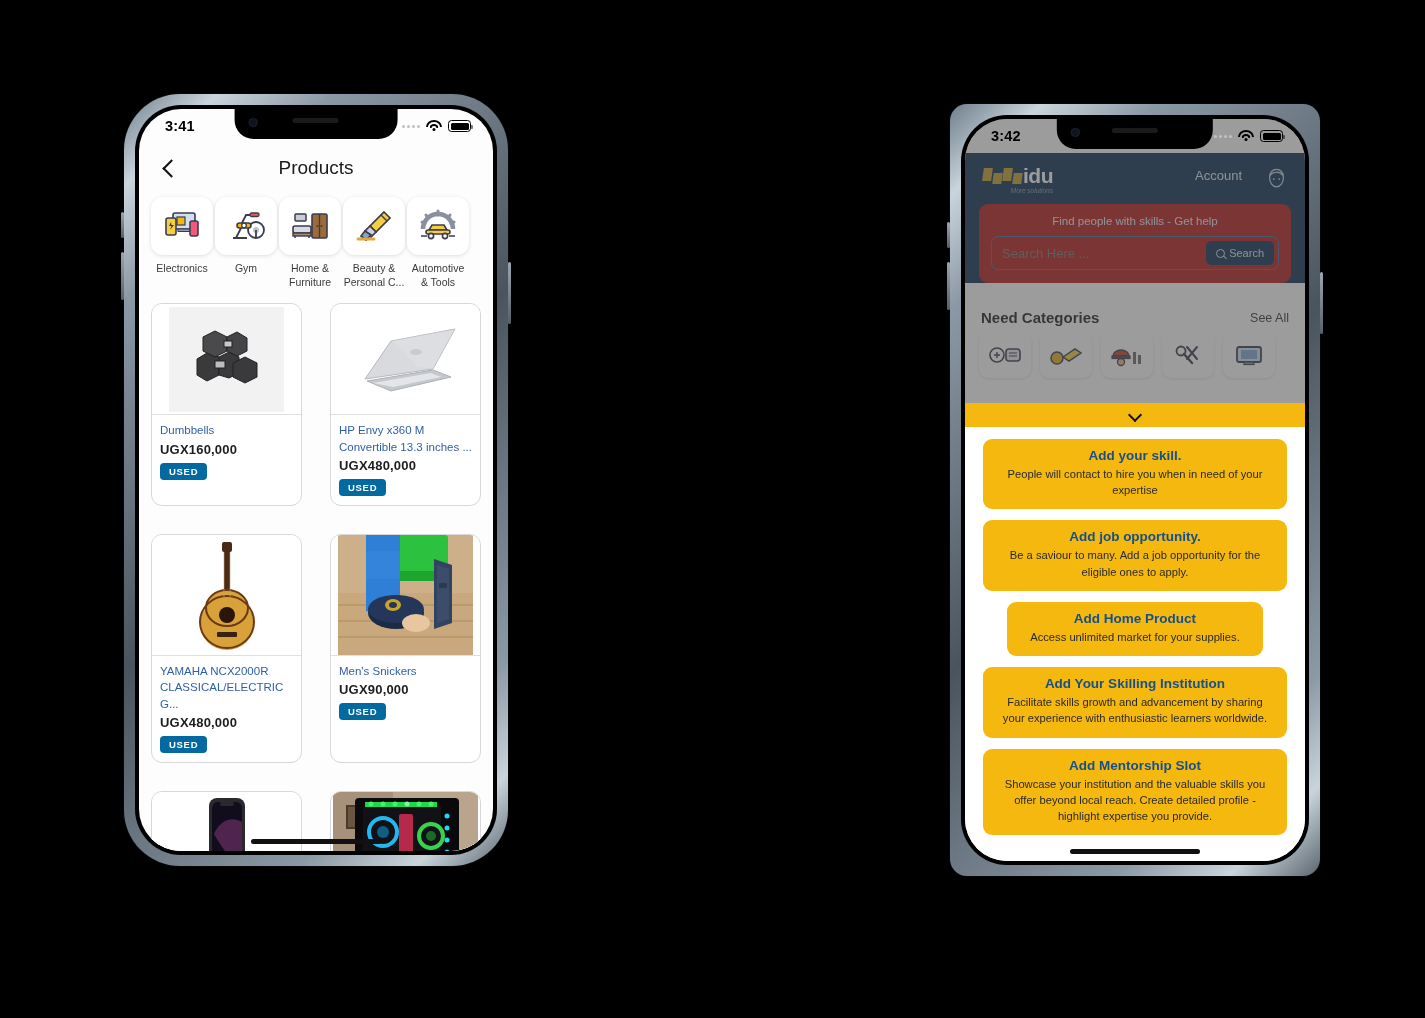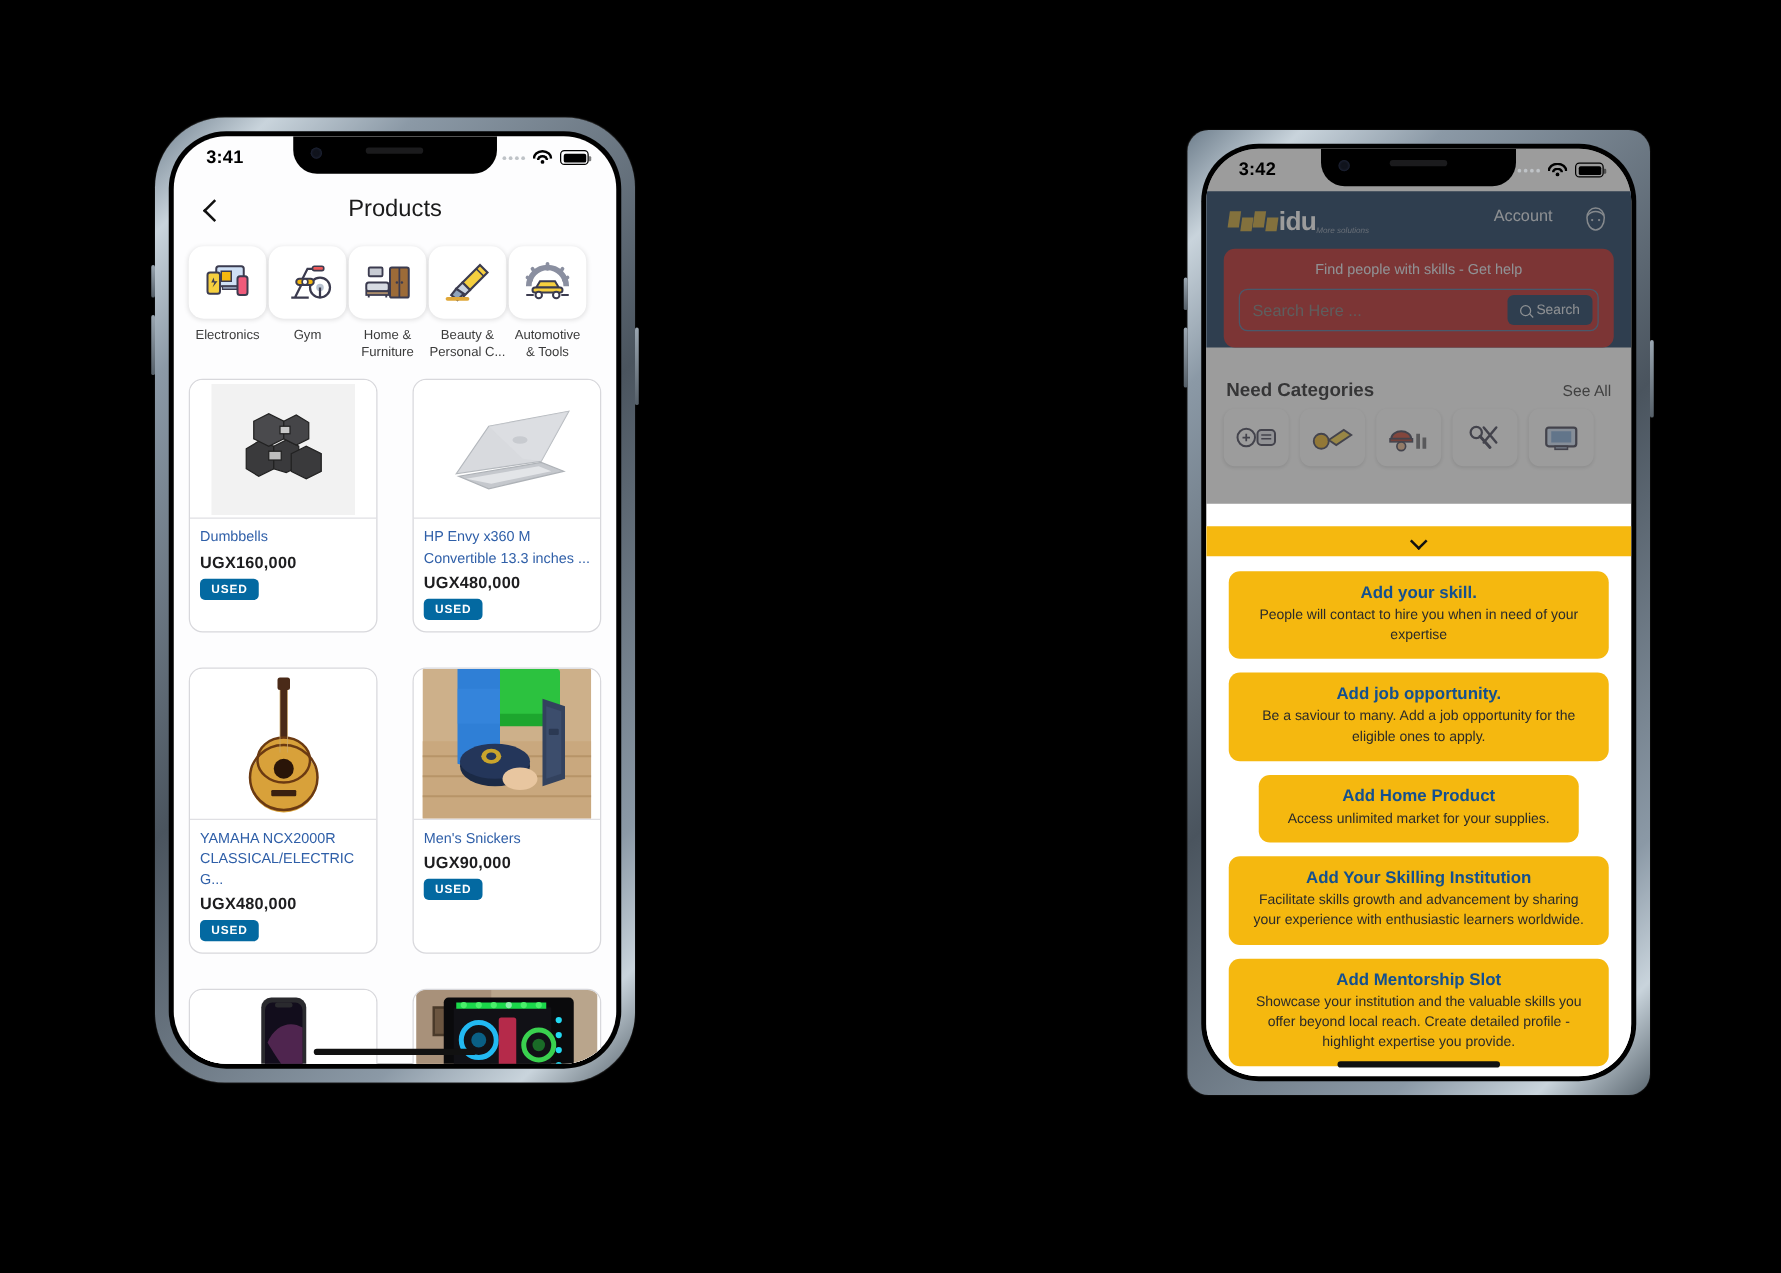--- a/index.html
+++ b/index.html
@@ -154,21 +154,21 @@
 
   
   #phone-right { left: 950px; top: 104px; width: 370px; height: 772px; border-radius: 17px; }
   #phone-right .screen { background: #fff; }
 
   .app-top { background: #0e3055; padding: 0; }
   .app-head {
     display: flex; align-items: center; justify-content: space-between;
     padding: 12px 18px 6px;
   }
-  .logo { display: flex; flex-direction: row; align-items: flex-end; }
+  .logo { display: flex; flex-direction: column; }
   .logo-main { display: flex; align-items: center; }
   .logo-w { display: flex; gap: 1px; margin-right: 1px; }
   .dia { width: 9px; height: 13px; background: #c8a02e; transform: skewX(-8deg); }
   .dia.d2 { margin-top: 5px; height: 11px; }
   .dia.d3 { margin-top: 0; }
   .dia.d4 { margin-top: 5px; height: 11px; }
   .logo-txt { color: #fff; font-size: 21px; font-weight: bold; letter-spacing: -.5px; line-height: 1; }
   .logo-sub { color: #8b98ac; font-size: 6.5px; font-style: italic; text-align: right; margin-top: 1px; }
   .acct { display: flex; align-items: flex-start; gap: 24px; color: #dfe4ea; font-size: 13px; }
   .face-ic { width: 21px; height: 24px; }
@@ -210,21 +210,21 @@
     display:flex; align-items:center; justify-content:center;
   }
 
   .dim-overlay {
     position: absolute; top: 0; left: 0; right: 0;
     height: 284px; background: rgba(74,74,74,.55); z-index: 20;
   }
 
   .sheet {
     position: absolute; left: 0; right: 0; top: 284px; bottom: 0;
-    background: #fff; z-index: 30; margin-top: 18px;
+    background: #fff; z-index: 30;
   }
   .sheet-handle {
     background: #f5b80f; height: 24px;
     display: flex; align-items: center; justify-content: center;
     cursor: pointer;
   }
   .chev-d { width: 11px; height: 11px; position: relative; }
   .chev-d:before {
     content:''; position:absolute; left:0; top:0;
     width: 8px; height: 8px;

